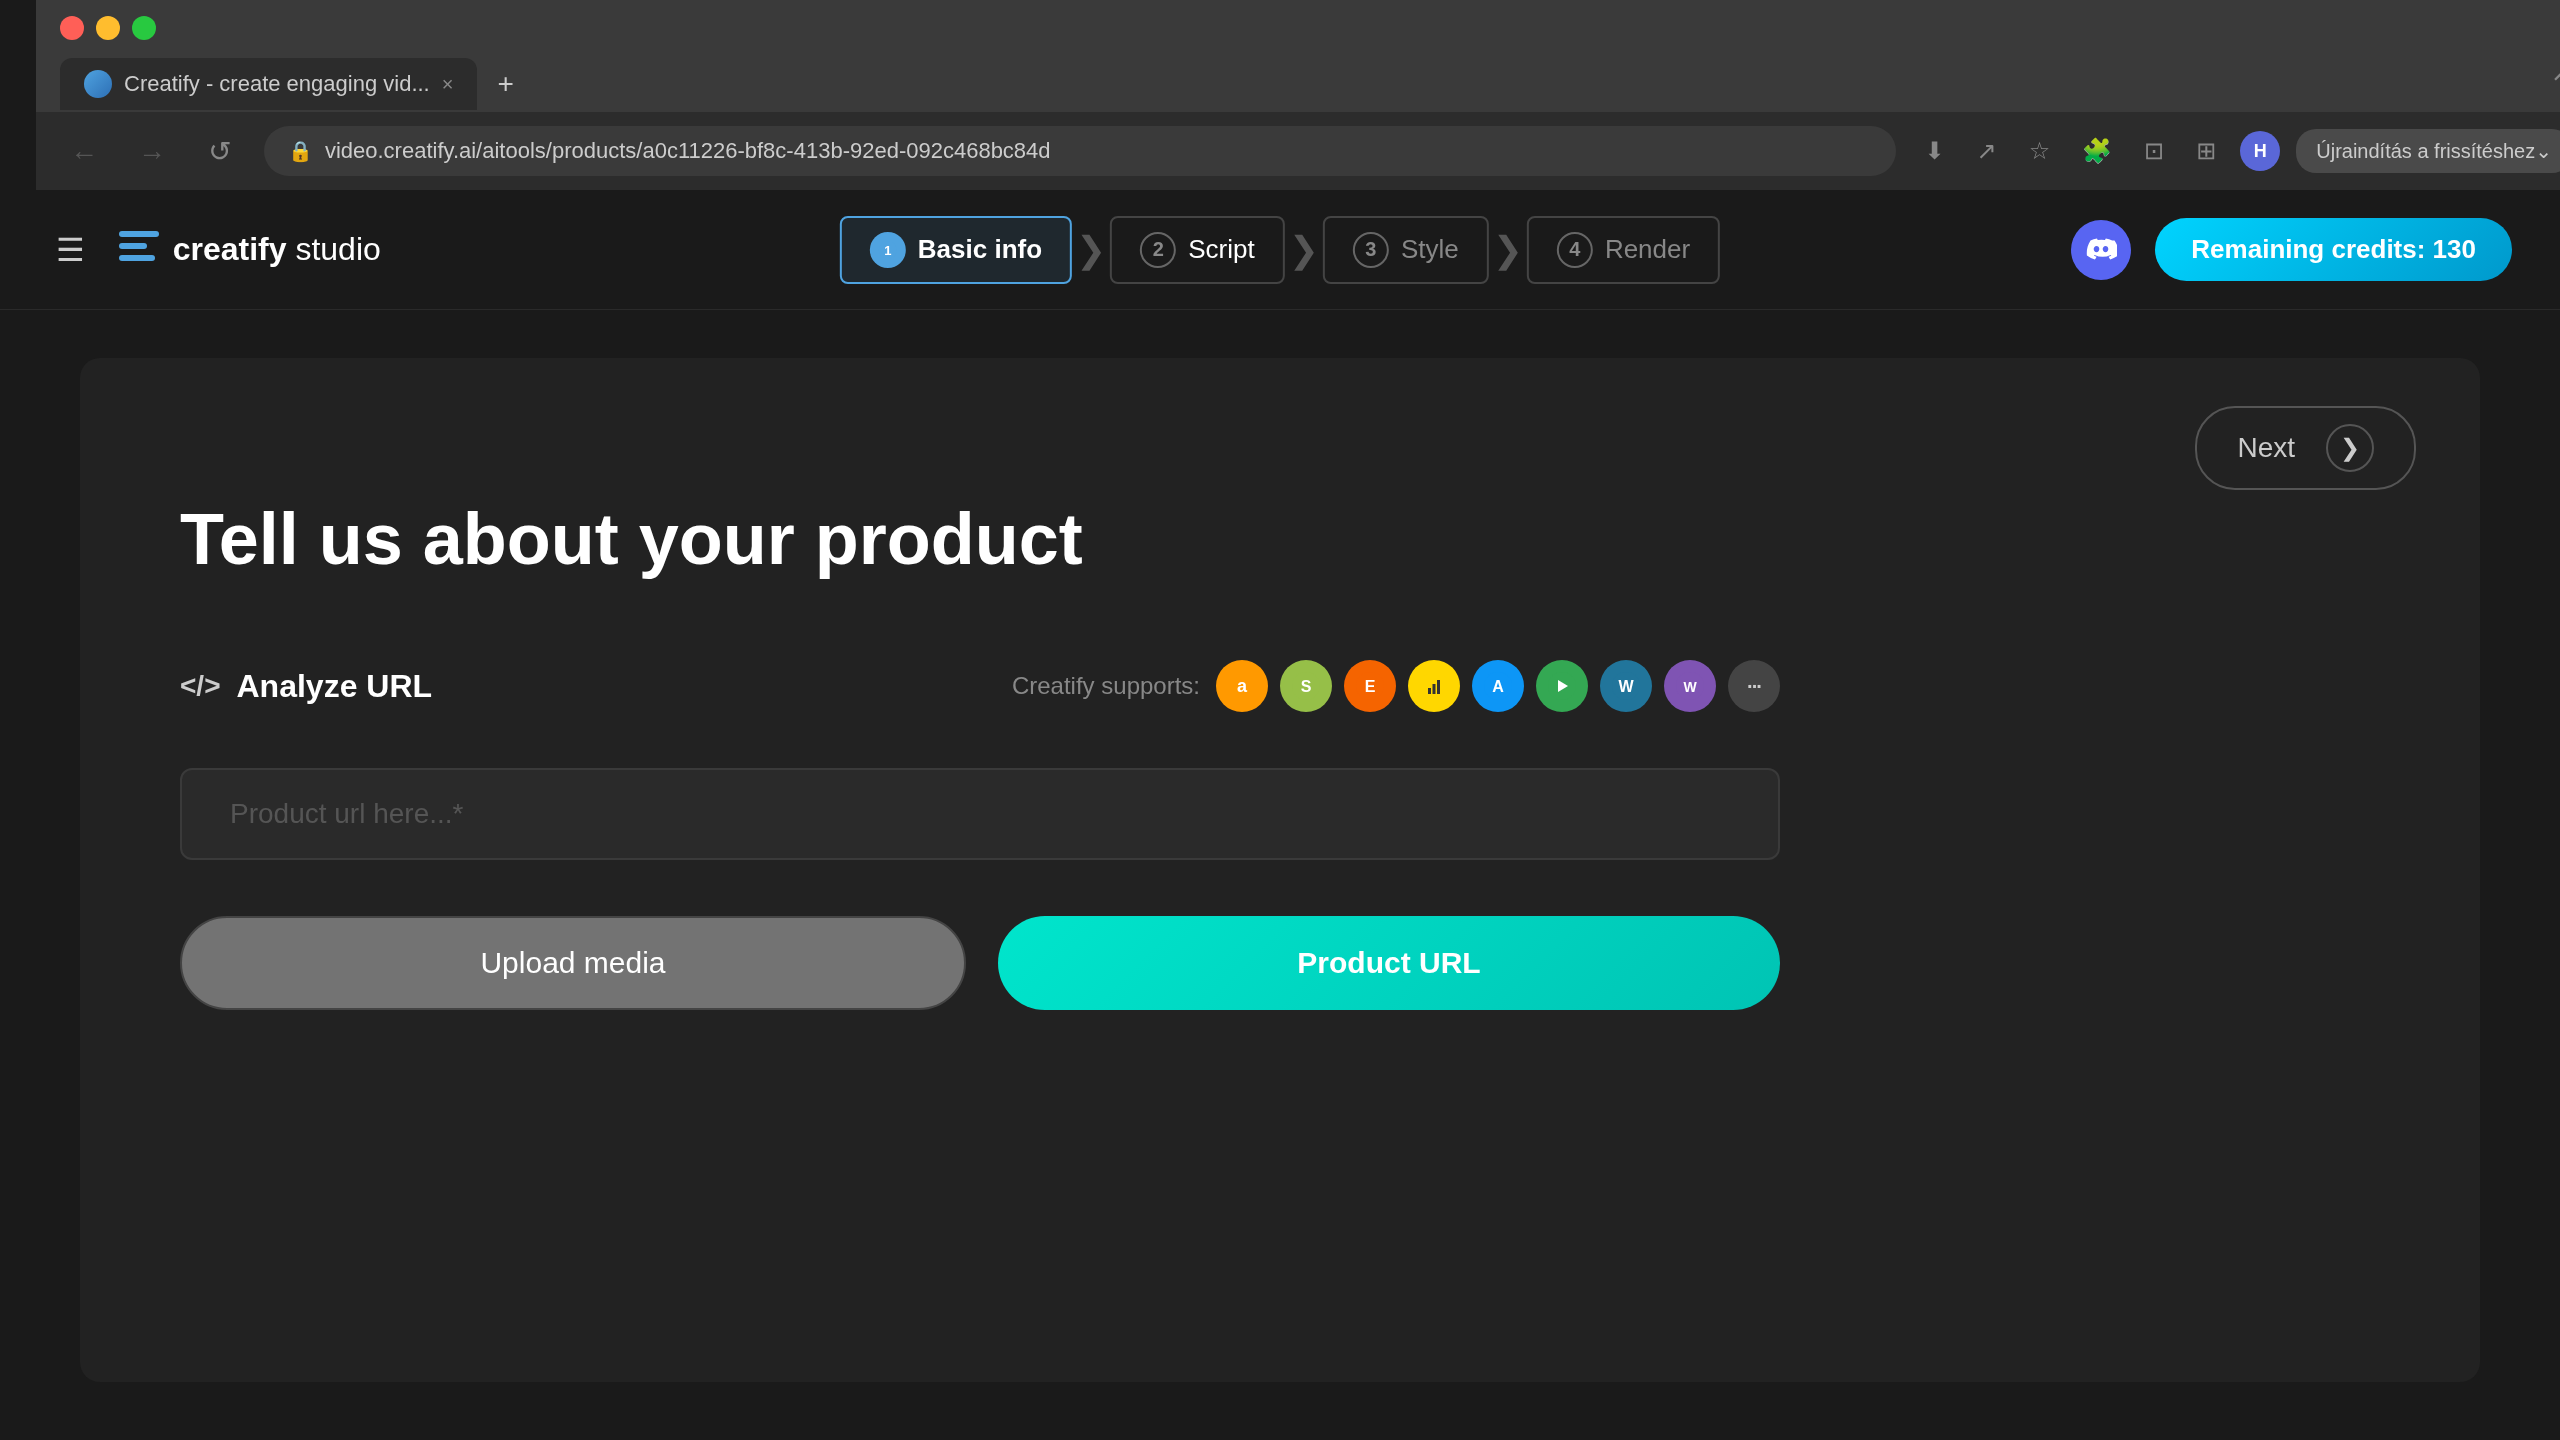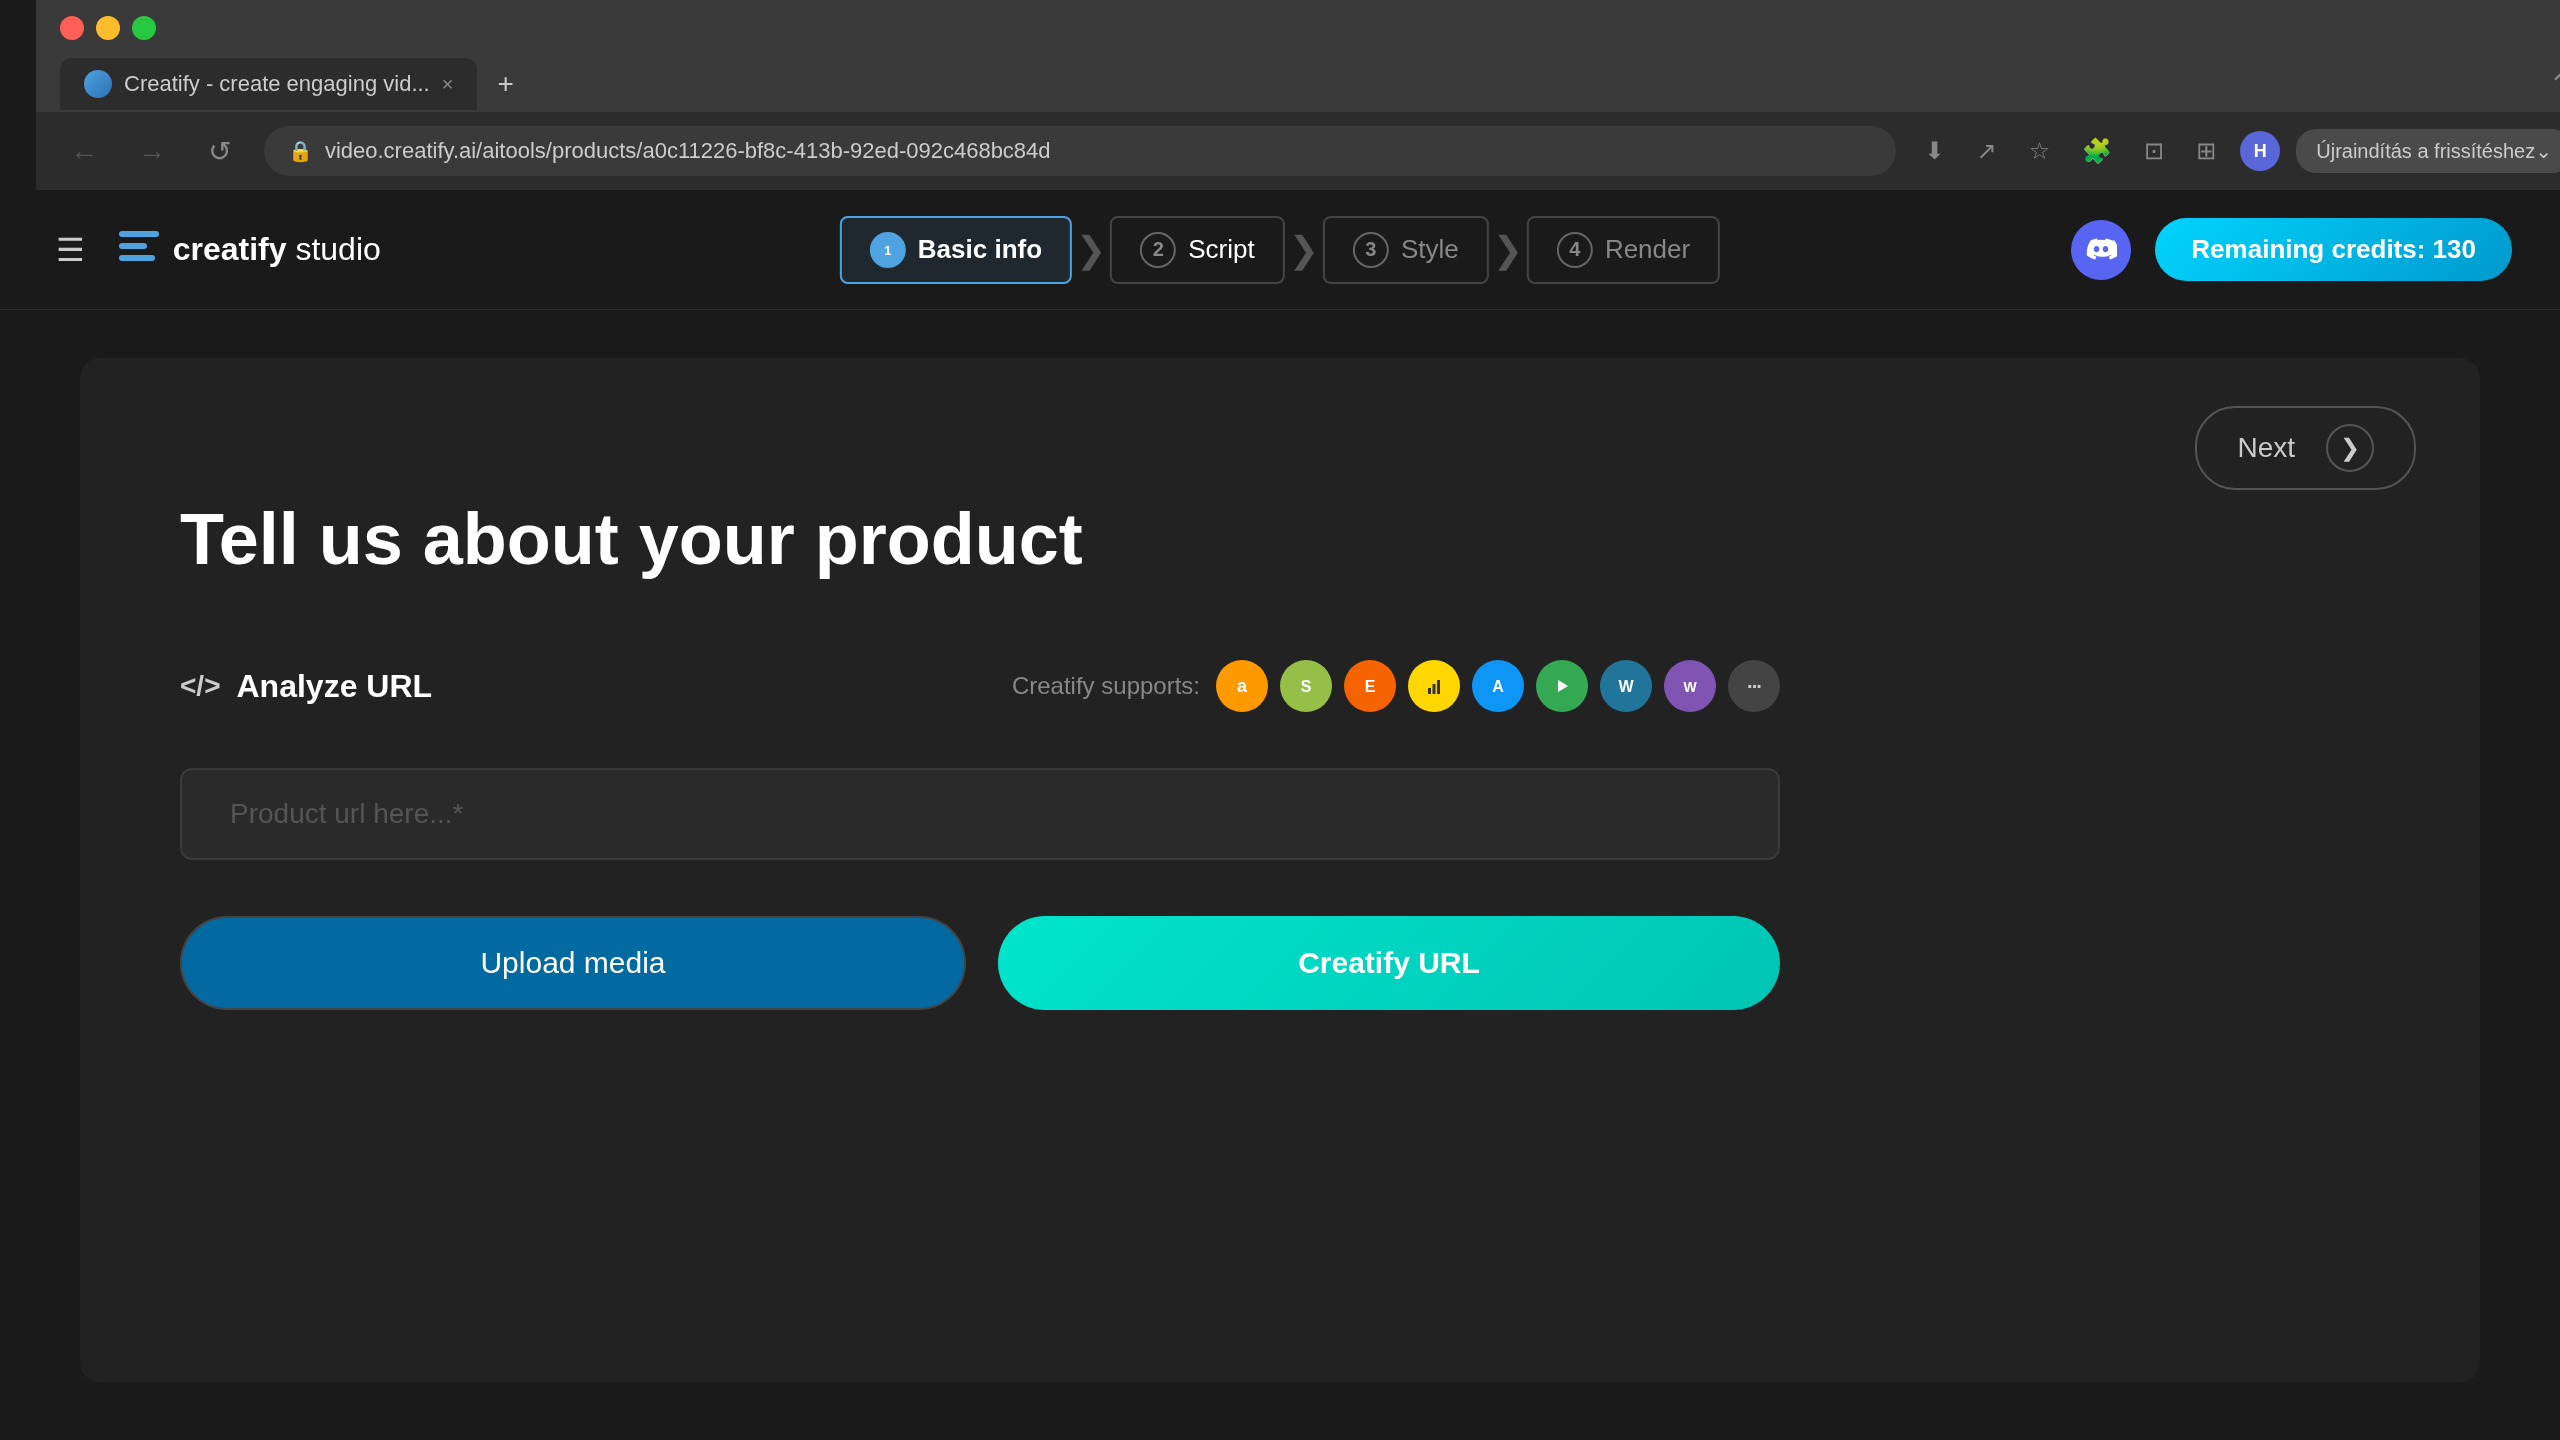--- a/index.html
+++ b/index.html
@@ -385,21 +385,21 @@
     }
 
     .action-buttons {
       display: flex;
       gap: 32px;
       margin-top: 16px;
     }
 
     .upload-btn {
       flex: 1;
-      background: #0369a1;
+      background: #737373;
       border: 2px solid #444;
       border-radius: 50px;
       padding: 28px 48px;
       font-size: 30px;
       color: #fff;
       cursor: pointer;
       text-align: center;
     }
 
     .analyze-btn {
@@ -653,18 +653,18 @@
               </div>
               <div class="platform-icon" style="background:#444;color:#ccc;font-size:20px;letter-spacing:-2px;">···</div>
             </div>
           </div>
         </div>
 
         <input class="url-input" type="text" placeholder="Product url here...*" style="">
 
         <div class="action-buttons">
           <button class="upload-btn">Upload media</button>
-          <button class="analyze-btn">Creatify URL</button>
+          <button class="analyze-btn">Product URL</button>
         </div>
       </div>
     </div>
   </div>
 </div>
 
 </body></html>

